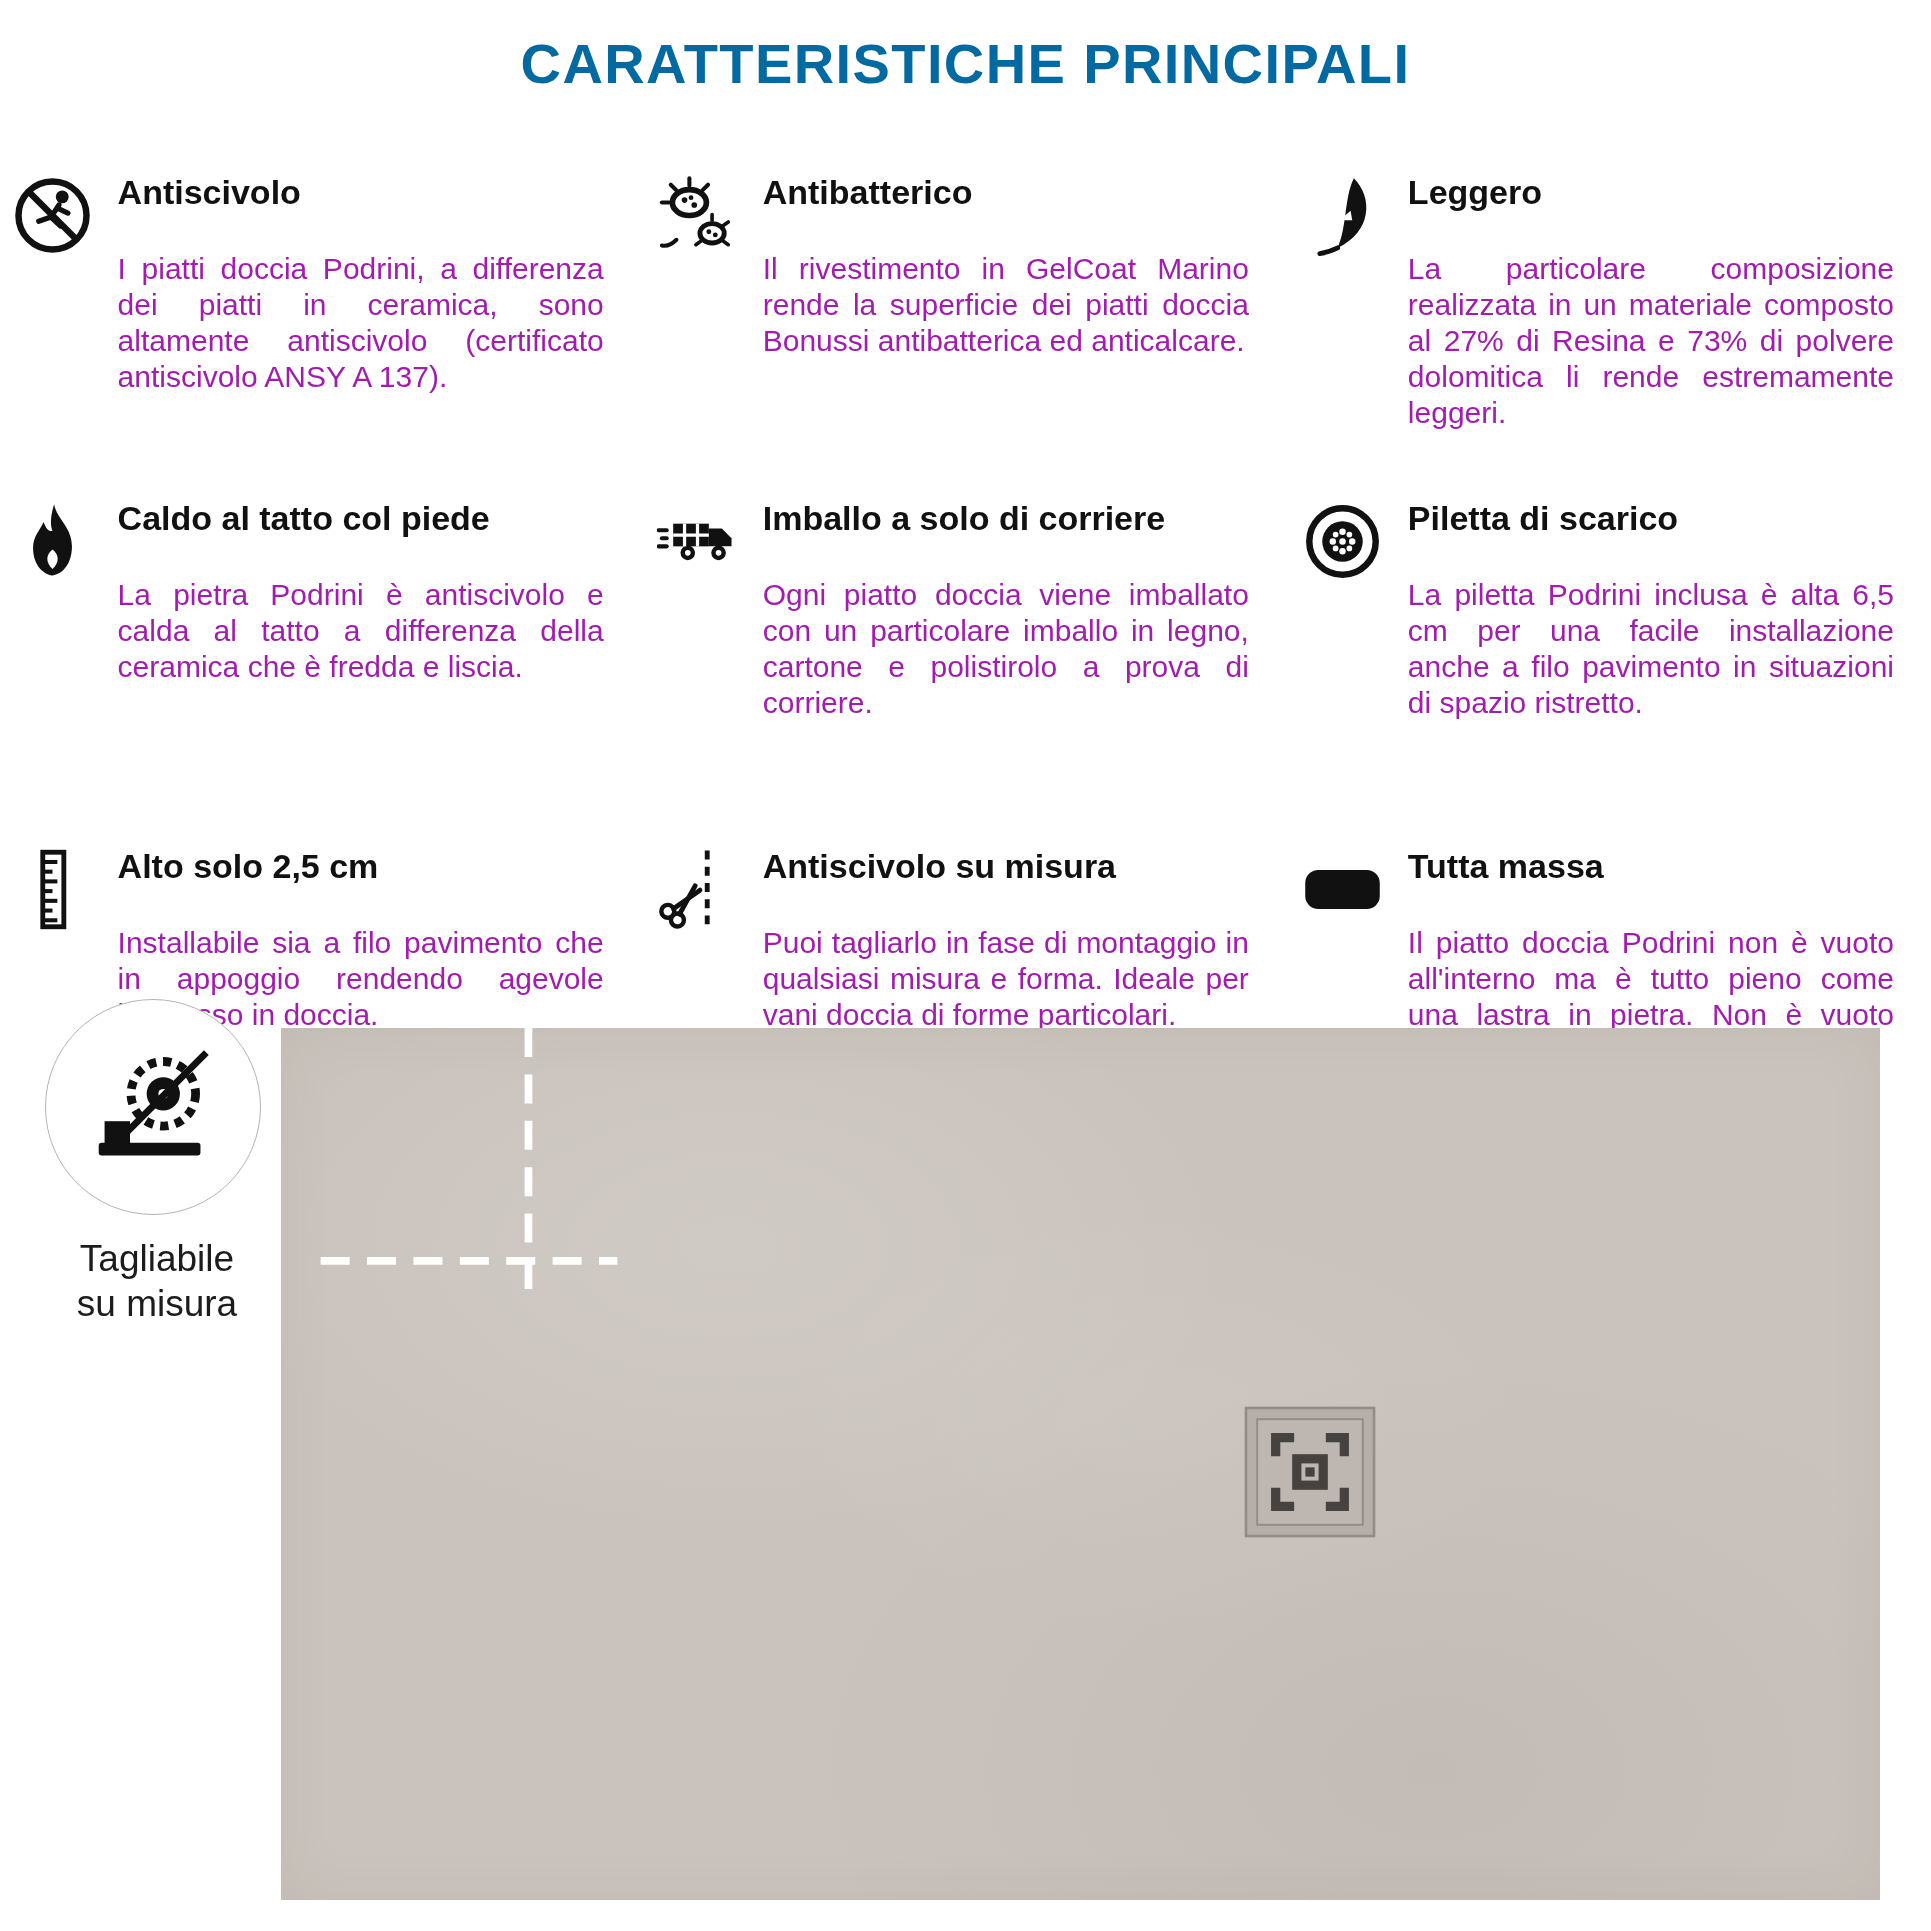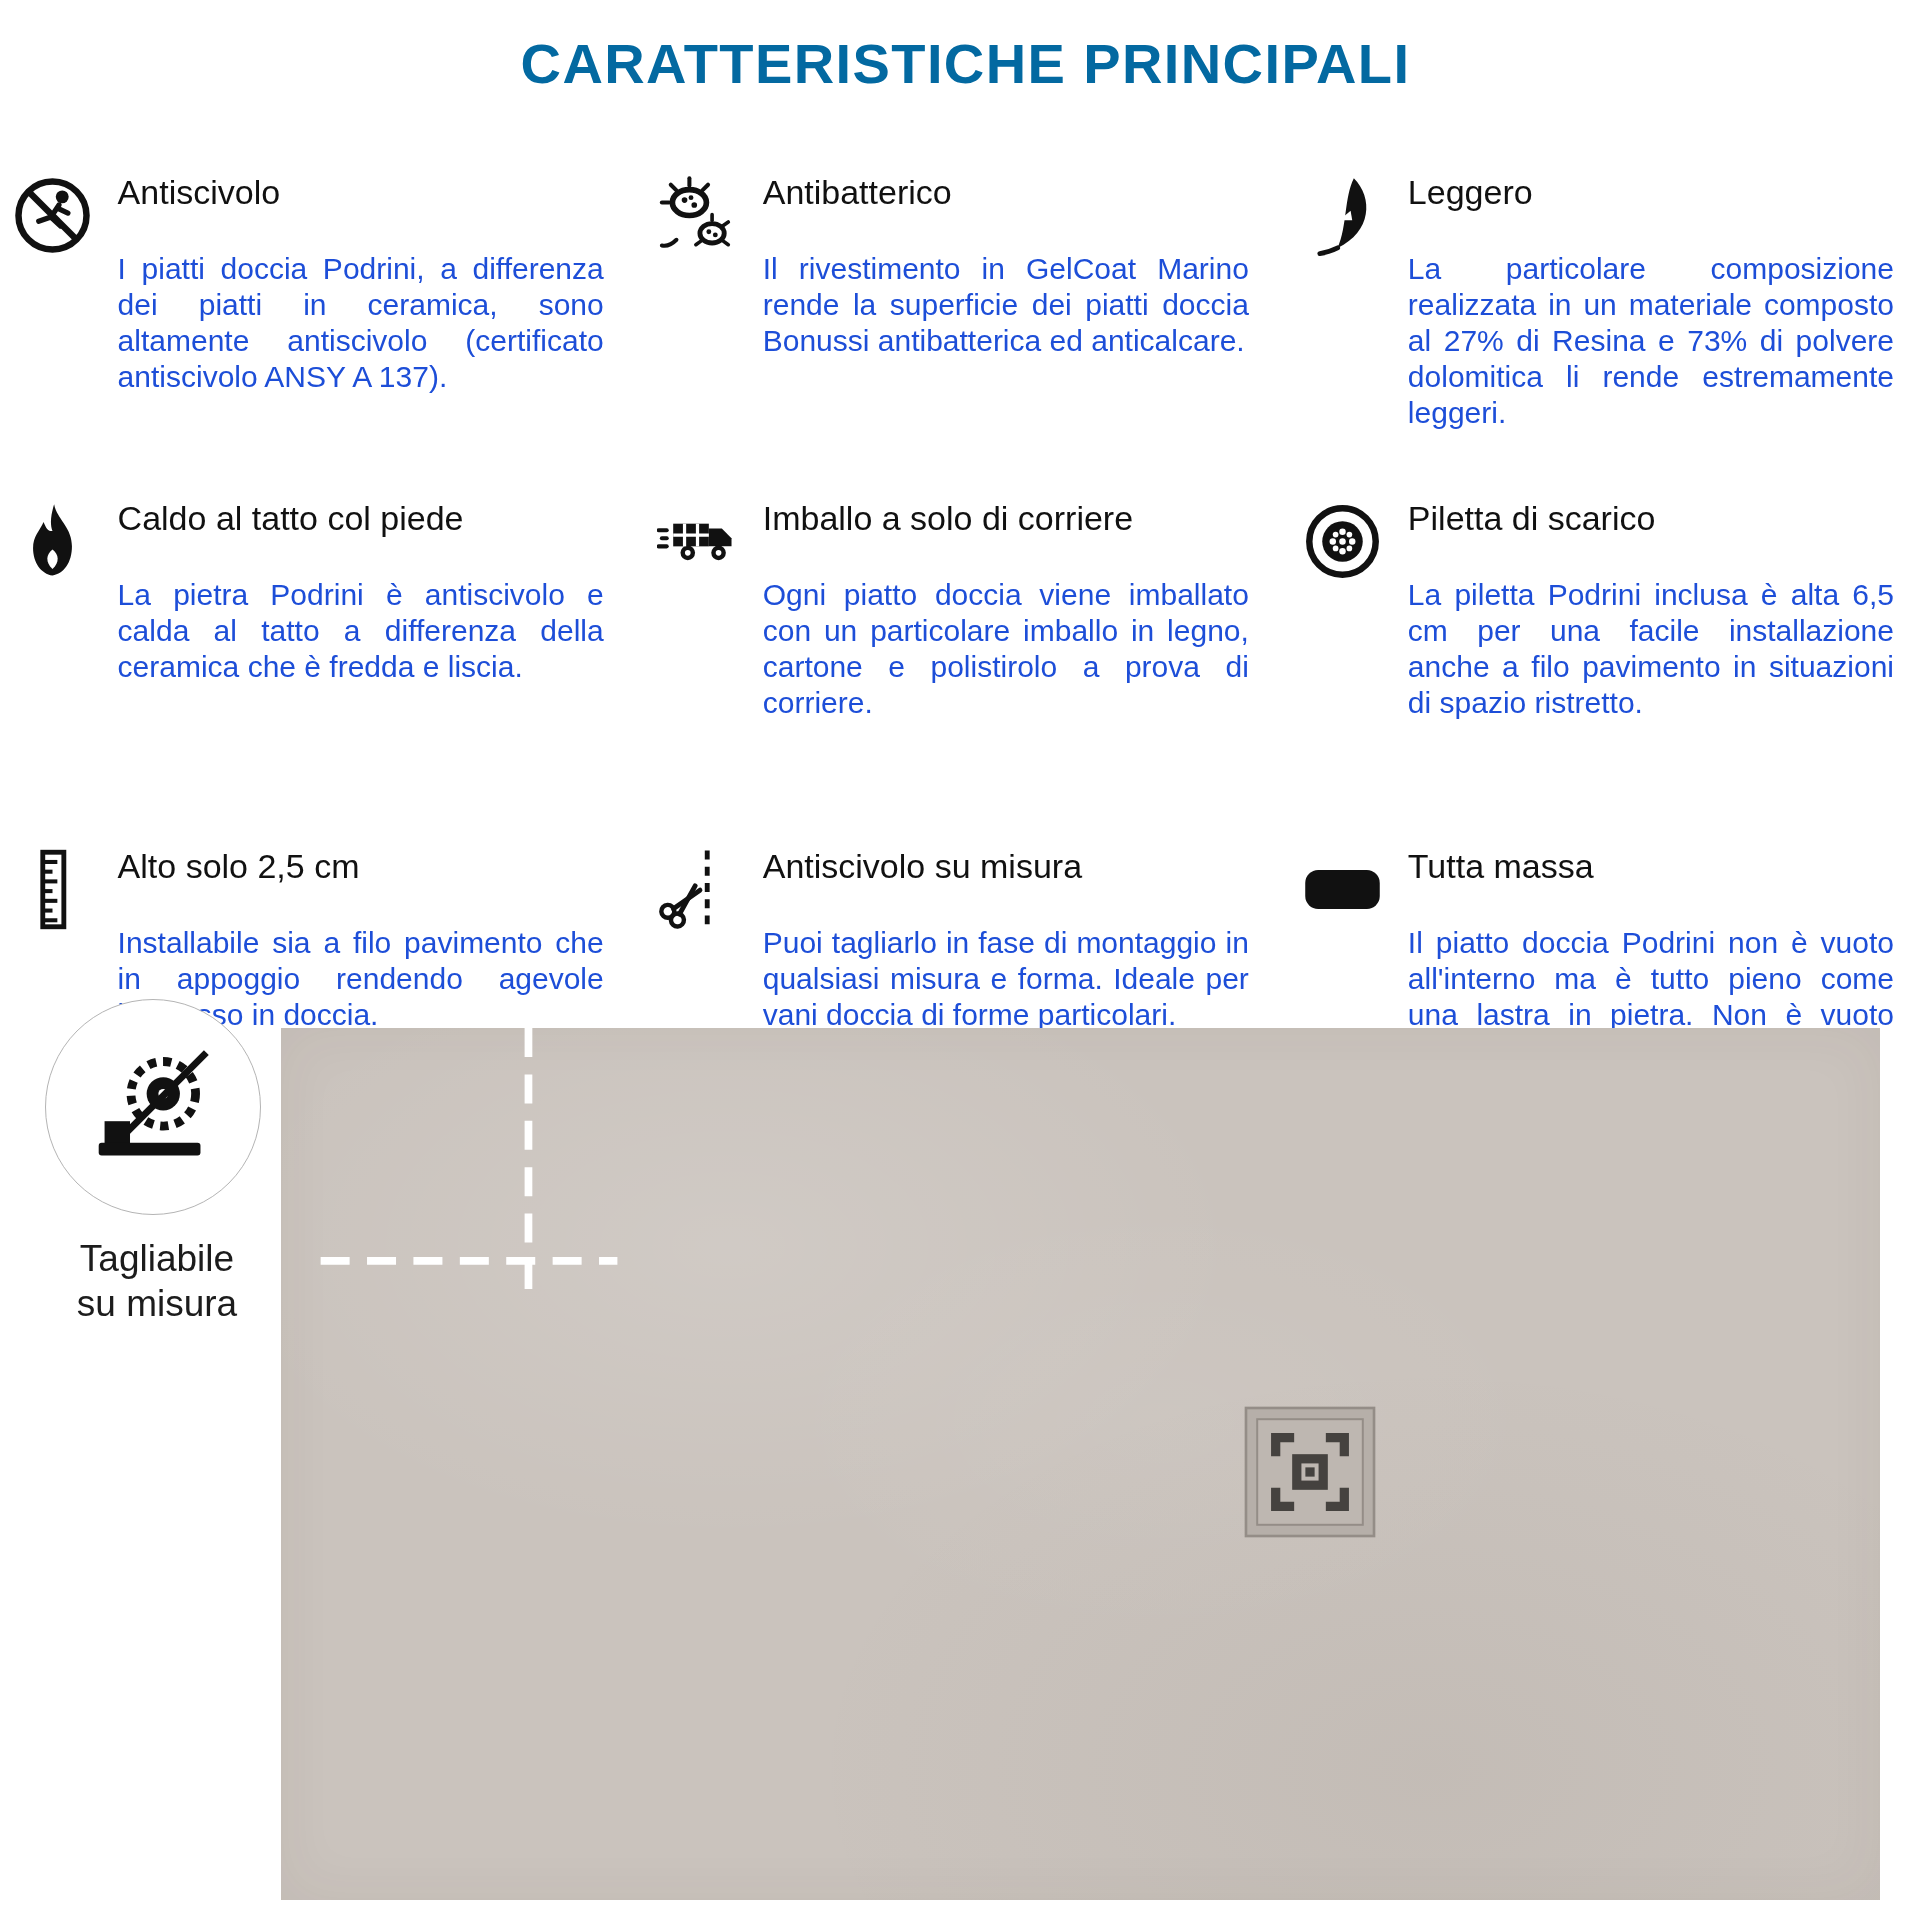--- a/index.html
+++ b/index.html
@@ -20,22 +20,22 @@
     display:grid;
     grid-template-columns:repeat(3, 1fr);
     column-gap:53px;
     row-gap:68px;
     padding:77px 37px 0 11.6px;
   }
   .feature { display:flex; align-items:flex-start; }
   .feature:nth-child(n+7) { margin-top:58px; }
   .icon-box { width:81px; height:81px; flex:0 0 81px; margin-right:25px; margin-top:1.9px; color:#111111; }
   .icon-box svg { width:81px; height:81px; display:block; }
-  .feature h3 { font-size:34px; font-weight:normal; color:#111111; margin-bottom:7.7px; white-space:nowrap; }
-  .feature p { font-size:30px; line-height:1.2; text-align:justify; color:#1d4ed8;margin-top:39px; }
+  .feature h3 { font-size:34px; font-weight:bold; color:#111111; margin-bottom:7.7px; white-space:nowrap; }
+  .feature p { font-size:30px; line-height:1.2; text-align:justify; color:#a21caf;margin-top:39px; }
 
   .badge { position:absolute; left:45px; top:999px; width:224px; text-align:center; }
   .badge-circle {
     width:216px; height:216px; border-radius:50%;
     border:1.9px solid #b4b4b4; background:#ffffff;
     display:flex; align-items:center; justify-content:center;
     color:#111111;
   }
   .badge-circle svg { width:137px; height:137px; }
   .badge-caption { margin-top:21px; font-size:37px; line-height:1.22; color:#1c1c1c; }

